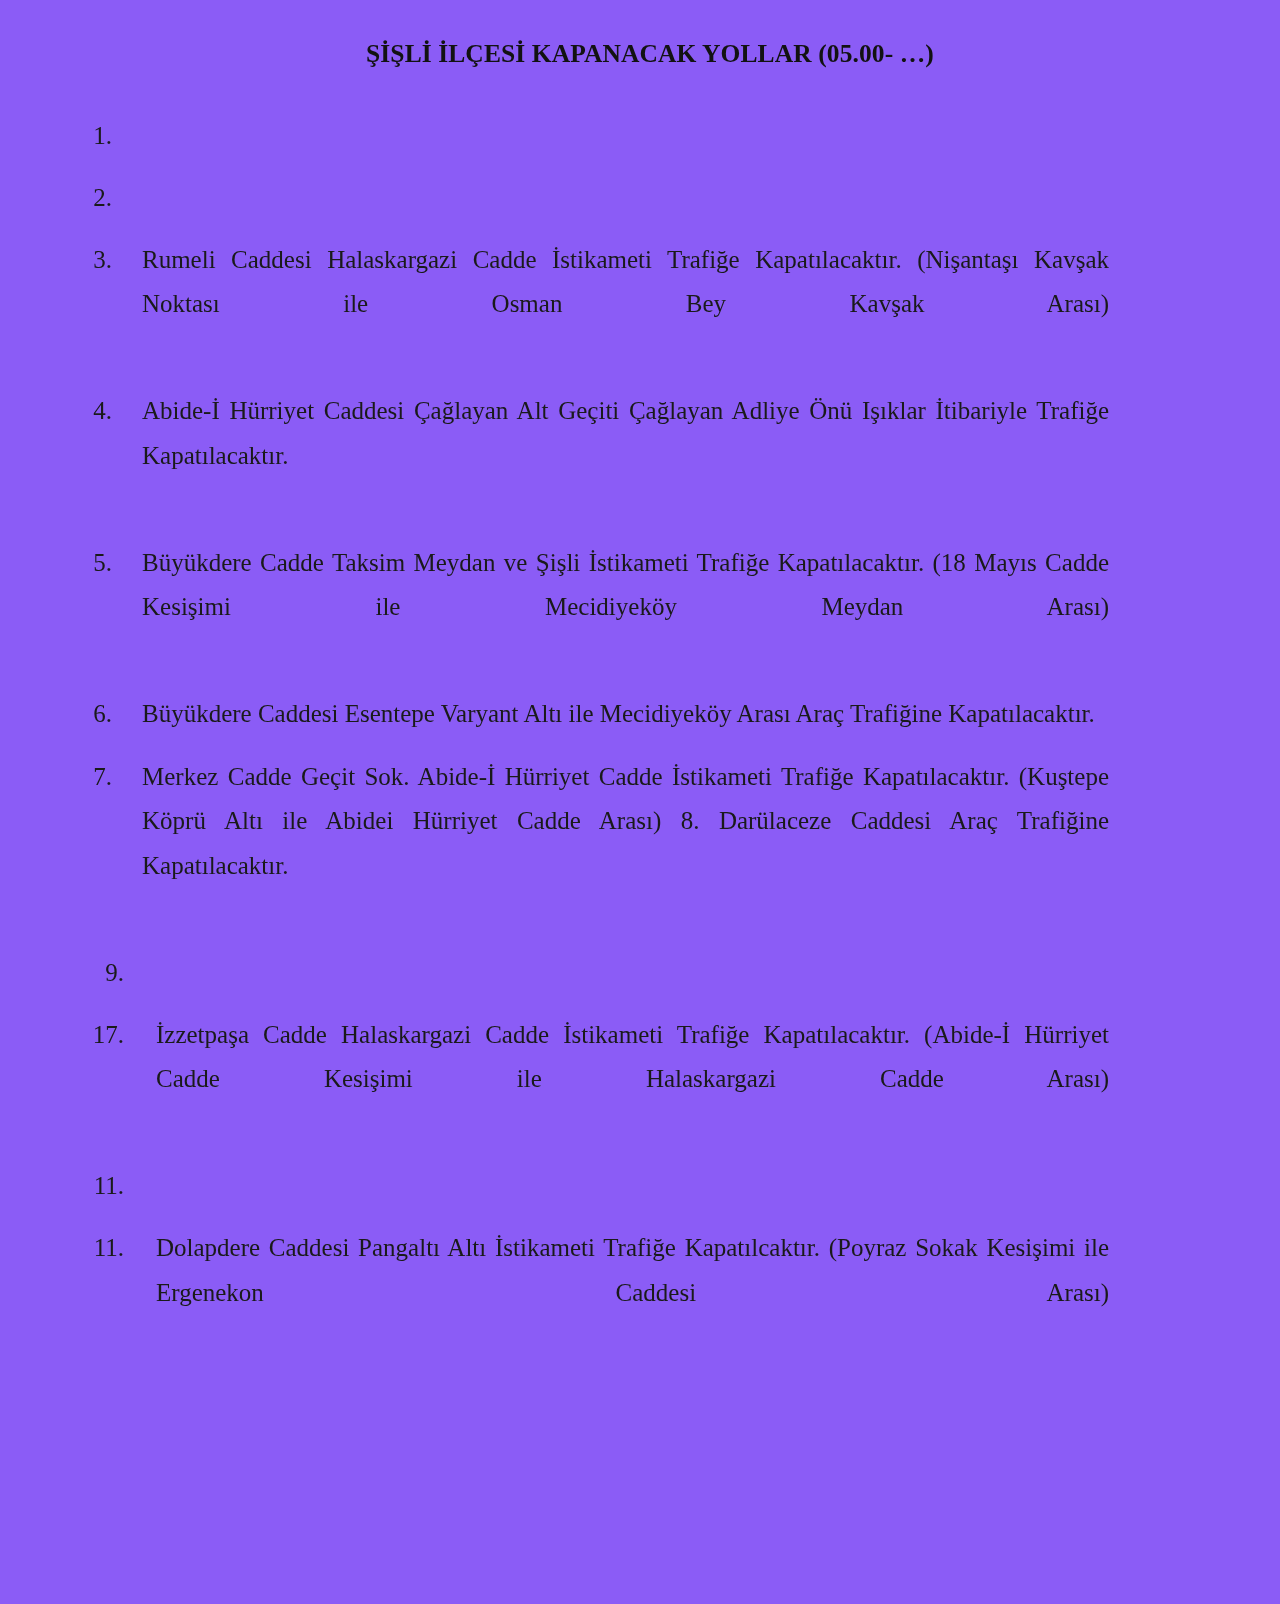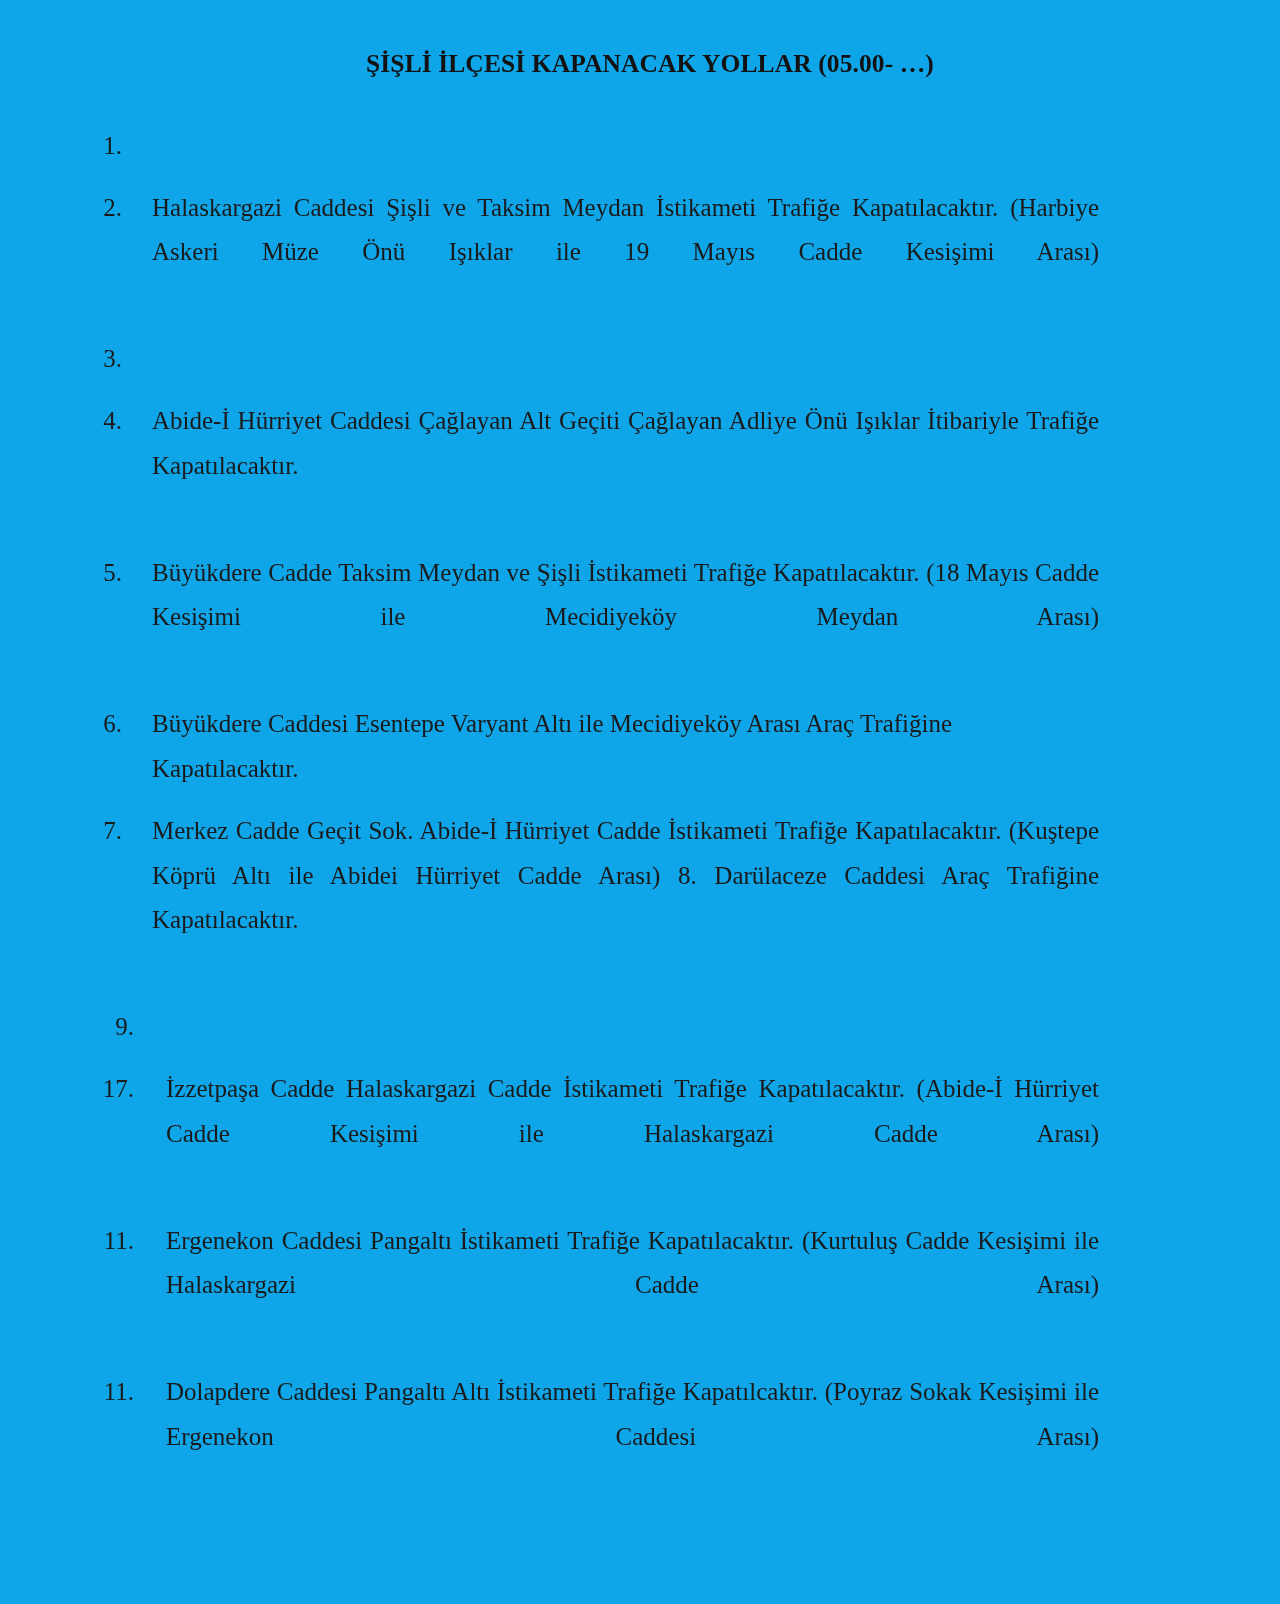--- a/index.html
+++ b/index.html
@@ -14,23 +14,23 @@
     font-family: "Liberation Serif", "DejaVu Serif", serif;
     color: #1a1a1a;
     -webkit-font-smoothing: antialiased;
   }
 
   .page {
     position: relative;
     width: 1280px;
     height: 1604px;
     box-sizing: border-box;
-    padding: 16px;
+    padding: 6px;
     overflow: hidden;
-    background: #0ea5e9;
+    background: #8b5cf6;
   }
 
   .doc-title {
     text-align: center;
     font-size: 25.5px;
     font-weight: bold;
     letter-spacing: 0.1px;
     color: #121212;
     margin: 0;
     padding-top: 33px;
@@ -108,25 +108,25 @@
   <h1 class="doc-title">ŞİŞLİ İLÇESİ KAPANACAK YOLLAR (05.00- …)</h1>
 
   <ol class="road-list">
 
     <li class="road-item narrow">
       <span class="marker">1.</span>
     </li>
 
     <li class="road-item narrow">
       <span class="marker">2.</span>
-      <span class="item-text">Halaskargazi Caddesi Şişli ve Taksim Meydan İstikameti Trafiğe Kapatılacaktır. (Harbiye Askeri Müze Önü Işıklar ile 19 Mayıs Cadde Kesişimi Arası)</span>
     </li>
 
     <li class="road-item narrow">
       <span class="marker">3.</span>
+      <span class="item-text">Rumeli Caddesi Halaskargazi Cadde İstikameti Trafiğe Kapatılacaktır. (Nişantaşı Kavşak Noktası ile Osman Bey Kavşak Arası)</span>
     </li>
 
     <li class="road-item narrow">
       <span class="marker">4.</span>
       <span class="item-text">Abide-İ Hürriyet Caddesi Çağlayan Alt Geçiti Çağlayan Adliye Önü Işıklar İtibariyle Trafiğe Kapatılacaktır.</span>
     </li>
 
     <li class="road-item narrow">
       <span class="marker">5.</span>
       <span class="item-text">Büyükdere Cadde Taksim Meydan ve Şişli İstikameti Trafiğe Kapatılacaktır. (18 Mayıs Cadde Kesişimi ile Mecidiyeköy Meydan Arası)</span>
@@ -146,21 +146,20 @@
       <span class="marker">9.</span>
     </li>
 
     <li class="road-item">
       <span class="marker">17.</span>
       <span class="item-text">İzzetpaşa Cadde Halaskargazi Cadde İstikameti Trafiğe Kapatılacaktır. (Abide-İ Hürriyet Cadde Kesişimi ile Halaskargazi Cadde Arası)</span>
     </li>
 
     <li class="road-item">
       <span class="marker">11.</span>
-      <span class="item-text">Ergenekon Caddesi Pangaltı İstikameti Trafiğe Kapatılacaktır. (Kurtuluş Cadde Kesişimi ile Halaskargazi Cadde Arası)</span>
     </li>
 
     <li class="road-item">
       <span class="marker">11.</span>
       <span class="item-text">Dolapdere Caddesi Pangaltı Altı İstikameti Trafiğe Kapatılcaktır. (Poyraz Sokak Kesişimi ile Ergenekon Caddesi Arası)</span>
     </li>
 
   </ol>
 </div>
 

